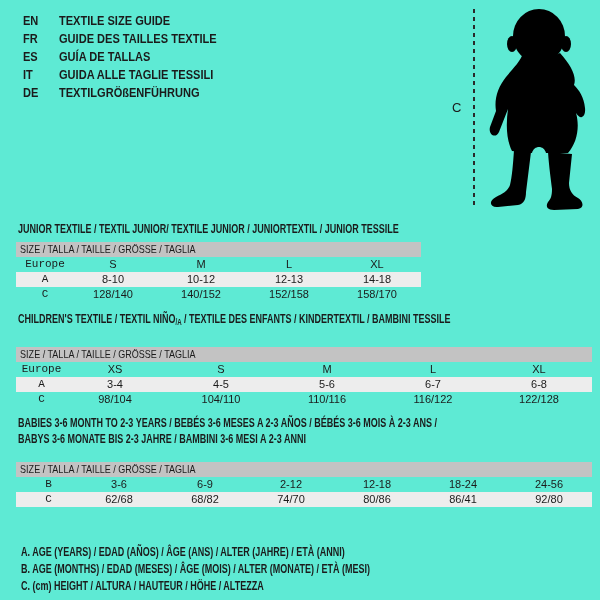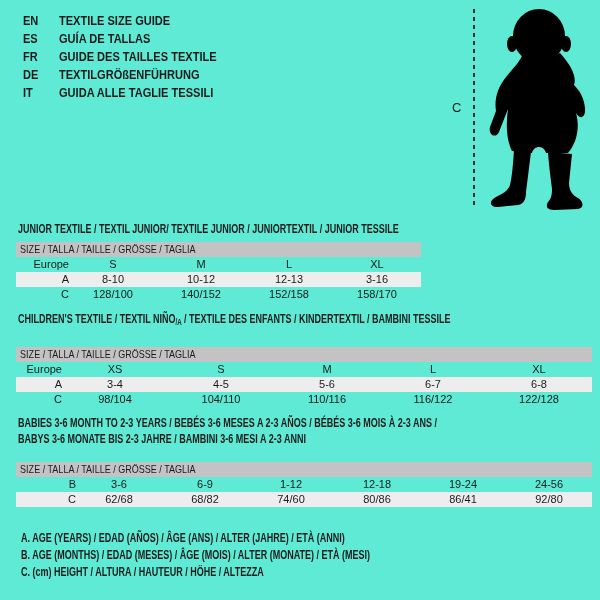--- a/index.html
+++ b/index.html
@@ -38,55 +38,55 @@
     position:absolute; left:16px; border-collapse:collapse; table-layout:fixed;
     font-size:11px; color:#1b1b1b;
   }
   .size-table th, .size-table td { padding:0; height:15px; line-height:15px; font-weight:normal; }
   .size-table .bar th { background:#c3c3c3; text-align:left; }
   .size-table .bar span {
     display:inline-block; padding-left:5px; white-space:nowrap;
     transform:scaleX(0.82); transform-origin:0 50%;
   }
   .size-table td { text-align:center; }
-  .size-table td.lbl { text-align:right; padding-left:5px; }
+  .size-table td.lbl { text-align:center; padding-left:5px;font-family:Liberation Mono, monospace; }
   .size-table tr.alt td { background:#ededed; }
 
   
-  .legend { position:absolute; left:21px; top:530px; }
+  .legend { position:absolute; left:21px; top:544px; }
   .legend div {
     font-weight:bold; font-size:12.5px; line-height:17px; white-space:nowrap;
     transform:scaleX(0.72); transform-origin:0 50%;
   }
 </style>
 </head>
 <body>
 
 <div class="page">
 
   <div class="lang-block">
     <div class="lang-row">
       <span class="lang-code">EN</span>
       <span class="lang-title">TEXTILE SIZE GUIDE</span>
     </div>
     <div class="lang-row">
+      <span class="lang-code">FR</span>
+      <span class="lang-title">GUIDE DES TAILLES TEXTILE</span>
+    </div>
+    <div class="lang-row">
       <span class="lang-code">ES</span>
       <span class="lang-title">GUÍA DE TALLAS</span>
     </div>
     <div class="lang-row">
-      <span class="lang-code">FR</span>
-      <span class="lang-title">GUIDE DES TAILLES TEXTILE</span>
+      <span class="lang-code">IT</span>
+      <span class="lang-title">GUIDA ALLE TAGLIE TESSILI</span>
     </div>
     <div class="lang-row">
       <span class="lang-code">DE</span>
       <span class="lang-title">TEXTILGRÖßENFÜHRUNG</span>
-    </div>
-    <div class="lang-row">
-      <span class="lang-code">IT</span>
-      <span class="lang-title">GUIDA ALLE TAGLIE TESSILI</span>
     </div>
   </div>
 
   <div class="measure-line"></div>
   <div class="c-label">C</div>
   <svg class="baby-svg" width="114" height="206" viewBox="0 0 106 206" fill="#000000" xmlns="http://www.w3.org/2000/svg">
     <ellipse cx="51" cy="31" rx="26" ry="27"></ellipse>
     <ellipse cx="24" cy="39" rx="5" ry="8"></ellipse>
     <ellipse cx="78" cy="39" rx="5" ry="8"></ellipse>
     <path d="M36,46 C32,58 24,64 18,72 C10,82 6,94 8,106 L2,122 C0,130 8,134 11,127 L20,104
@@ -117,25 +117,25 @@
       <td>S</td>
       <td>M</td>
       <td>L</td>
       <td>XL</td>
     </tr>
     <tr class="alt">
       <td class="lbl">A</td>
       <td>8-10</td>
       <td>10-12</td>
       <td>12-13</td>
-      <td>3-16</td>
+      <td>14-18</td>
     </tr>
     <tr>
       <td class="lbl">C</td>
-      <td>128/100</td>
+      <td>128/140</td>
       <td>140/152</td>
       <td>152/158</td>
       <td>158/170</td>
     </tr>
   </tbody>
     </table>
 
   <div class="sec-title" style="top:311px">
     <span>CHILDREN'S TEXTILE / TEXTIL NIÑO</span><span class="subsc">/A</span><span> / TEXTILE DES ENFANTS / KINDERTEXTIL / BAMBINI TESSILE</span>
   </div>
@@ -194,30 +194,30 @@
         <col style="width:86px">
       </colgroup>
     <tbody>
         <tr class="bar">
       <th colspan="7"><span>SIZE / TALLA / TAILLE / GRÖSSE / TAGLIA</span></th>
     </tr>
     <tr>
       <td class="lbl">B</td>
       <td>3-6</td>
       <td>6-9</td>
-      <td>1-12</td>
+      <td>2-12</td>
       <td>12-18</td>
-      <td>19-24</td>
+      <td>18-24</td>
       <td>24-56</td>
     </tr>
     <tr class="alt">
       <td class="lbl">C</td>
       <td>62/68</td>
       <td>68/82</td>
-      <td>74/60</td>
+      <td>74/70</td>
       <td>80/86</td>
       <td>86/41</td>
       <td>92/80</td>
     </tr>
   </tbody>
     </table>
 
   <div class="legend">
     <div>A. AGE (YEARS) / EDAD (AÑOS) / ÂGE (ANS) / ALTER (JAHRE) / ETÀ (ANNI)</div>
     <div>B. AGE (MONTHS) / EDAD (MESES) / ÂGE (MOIS) / ALTER (MONATE) / ETÀ (MESI)</div>

